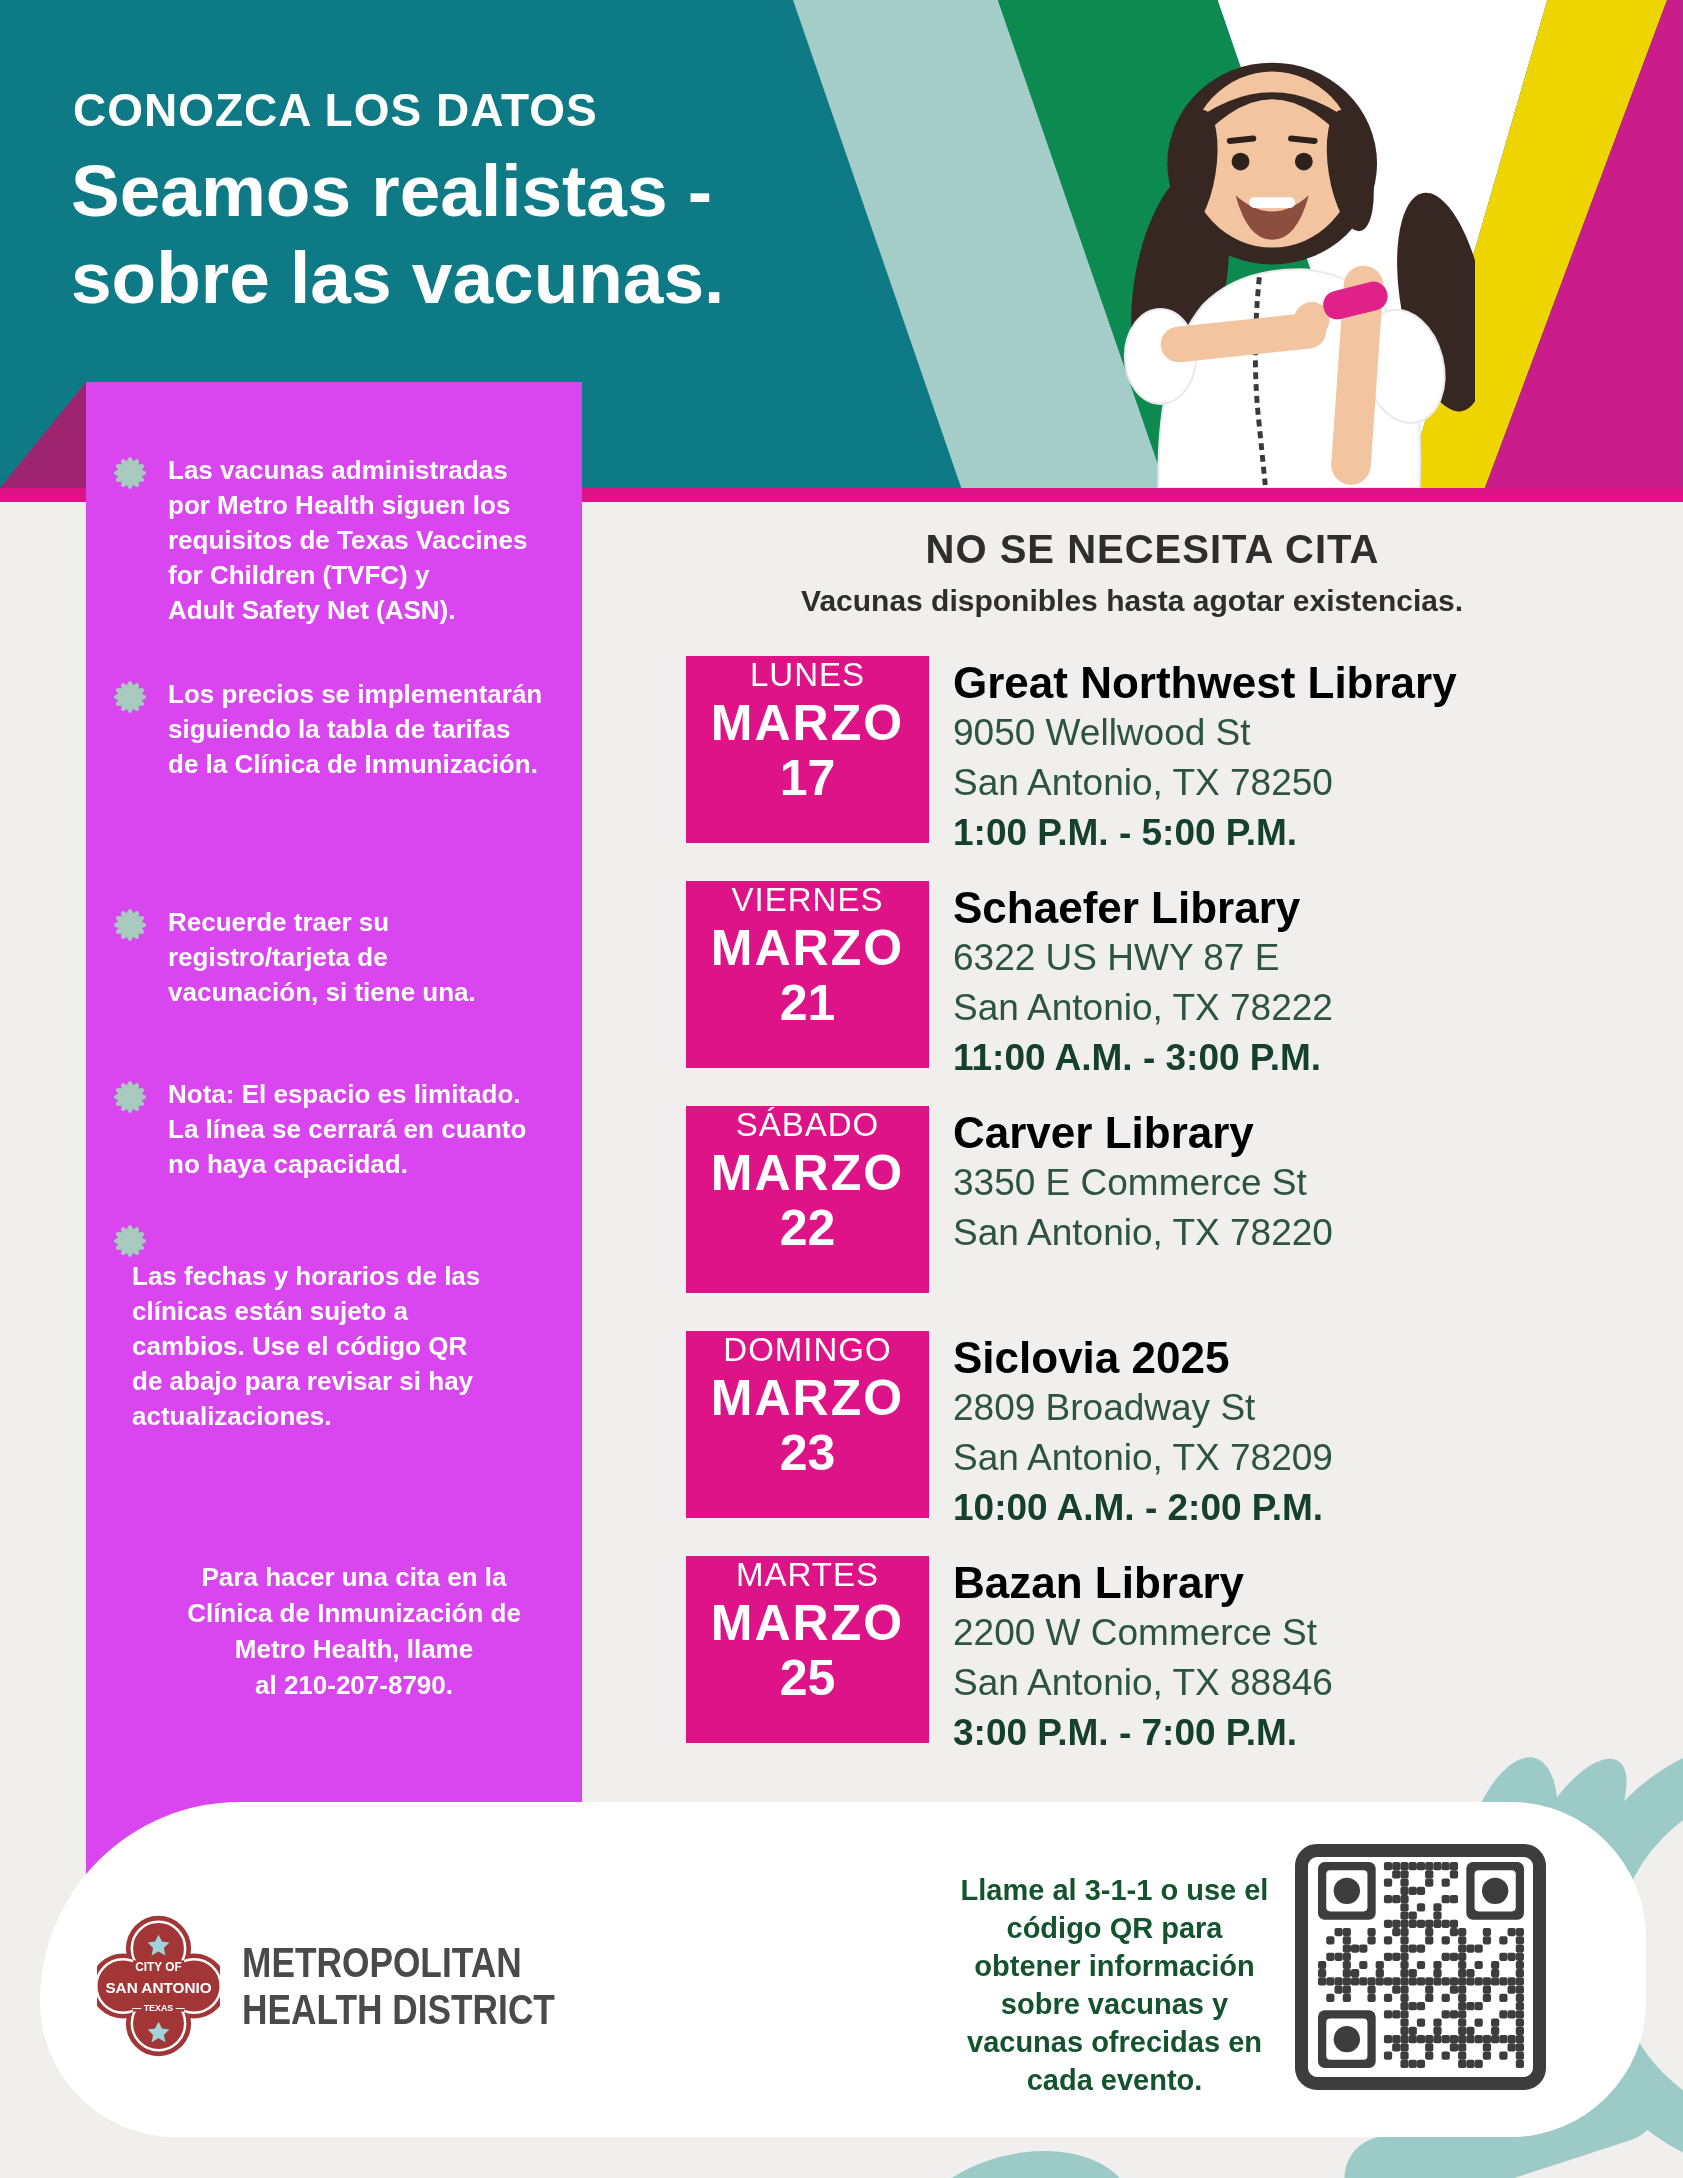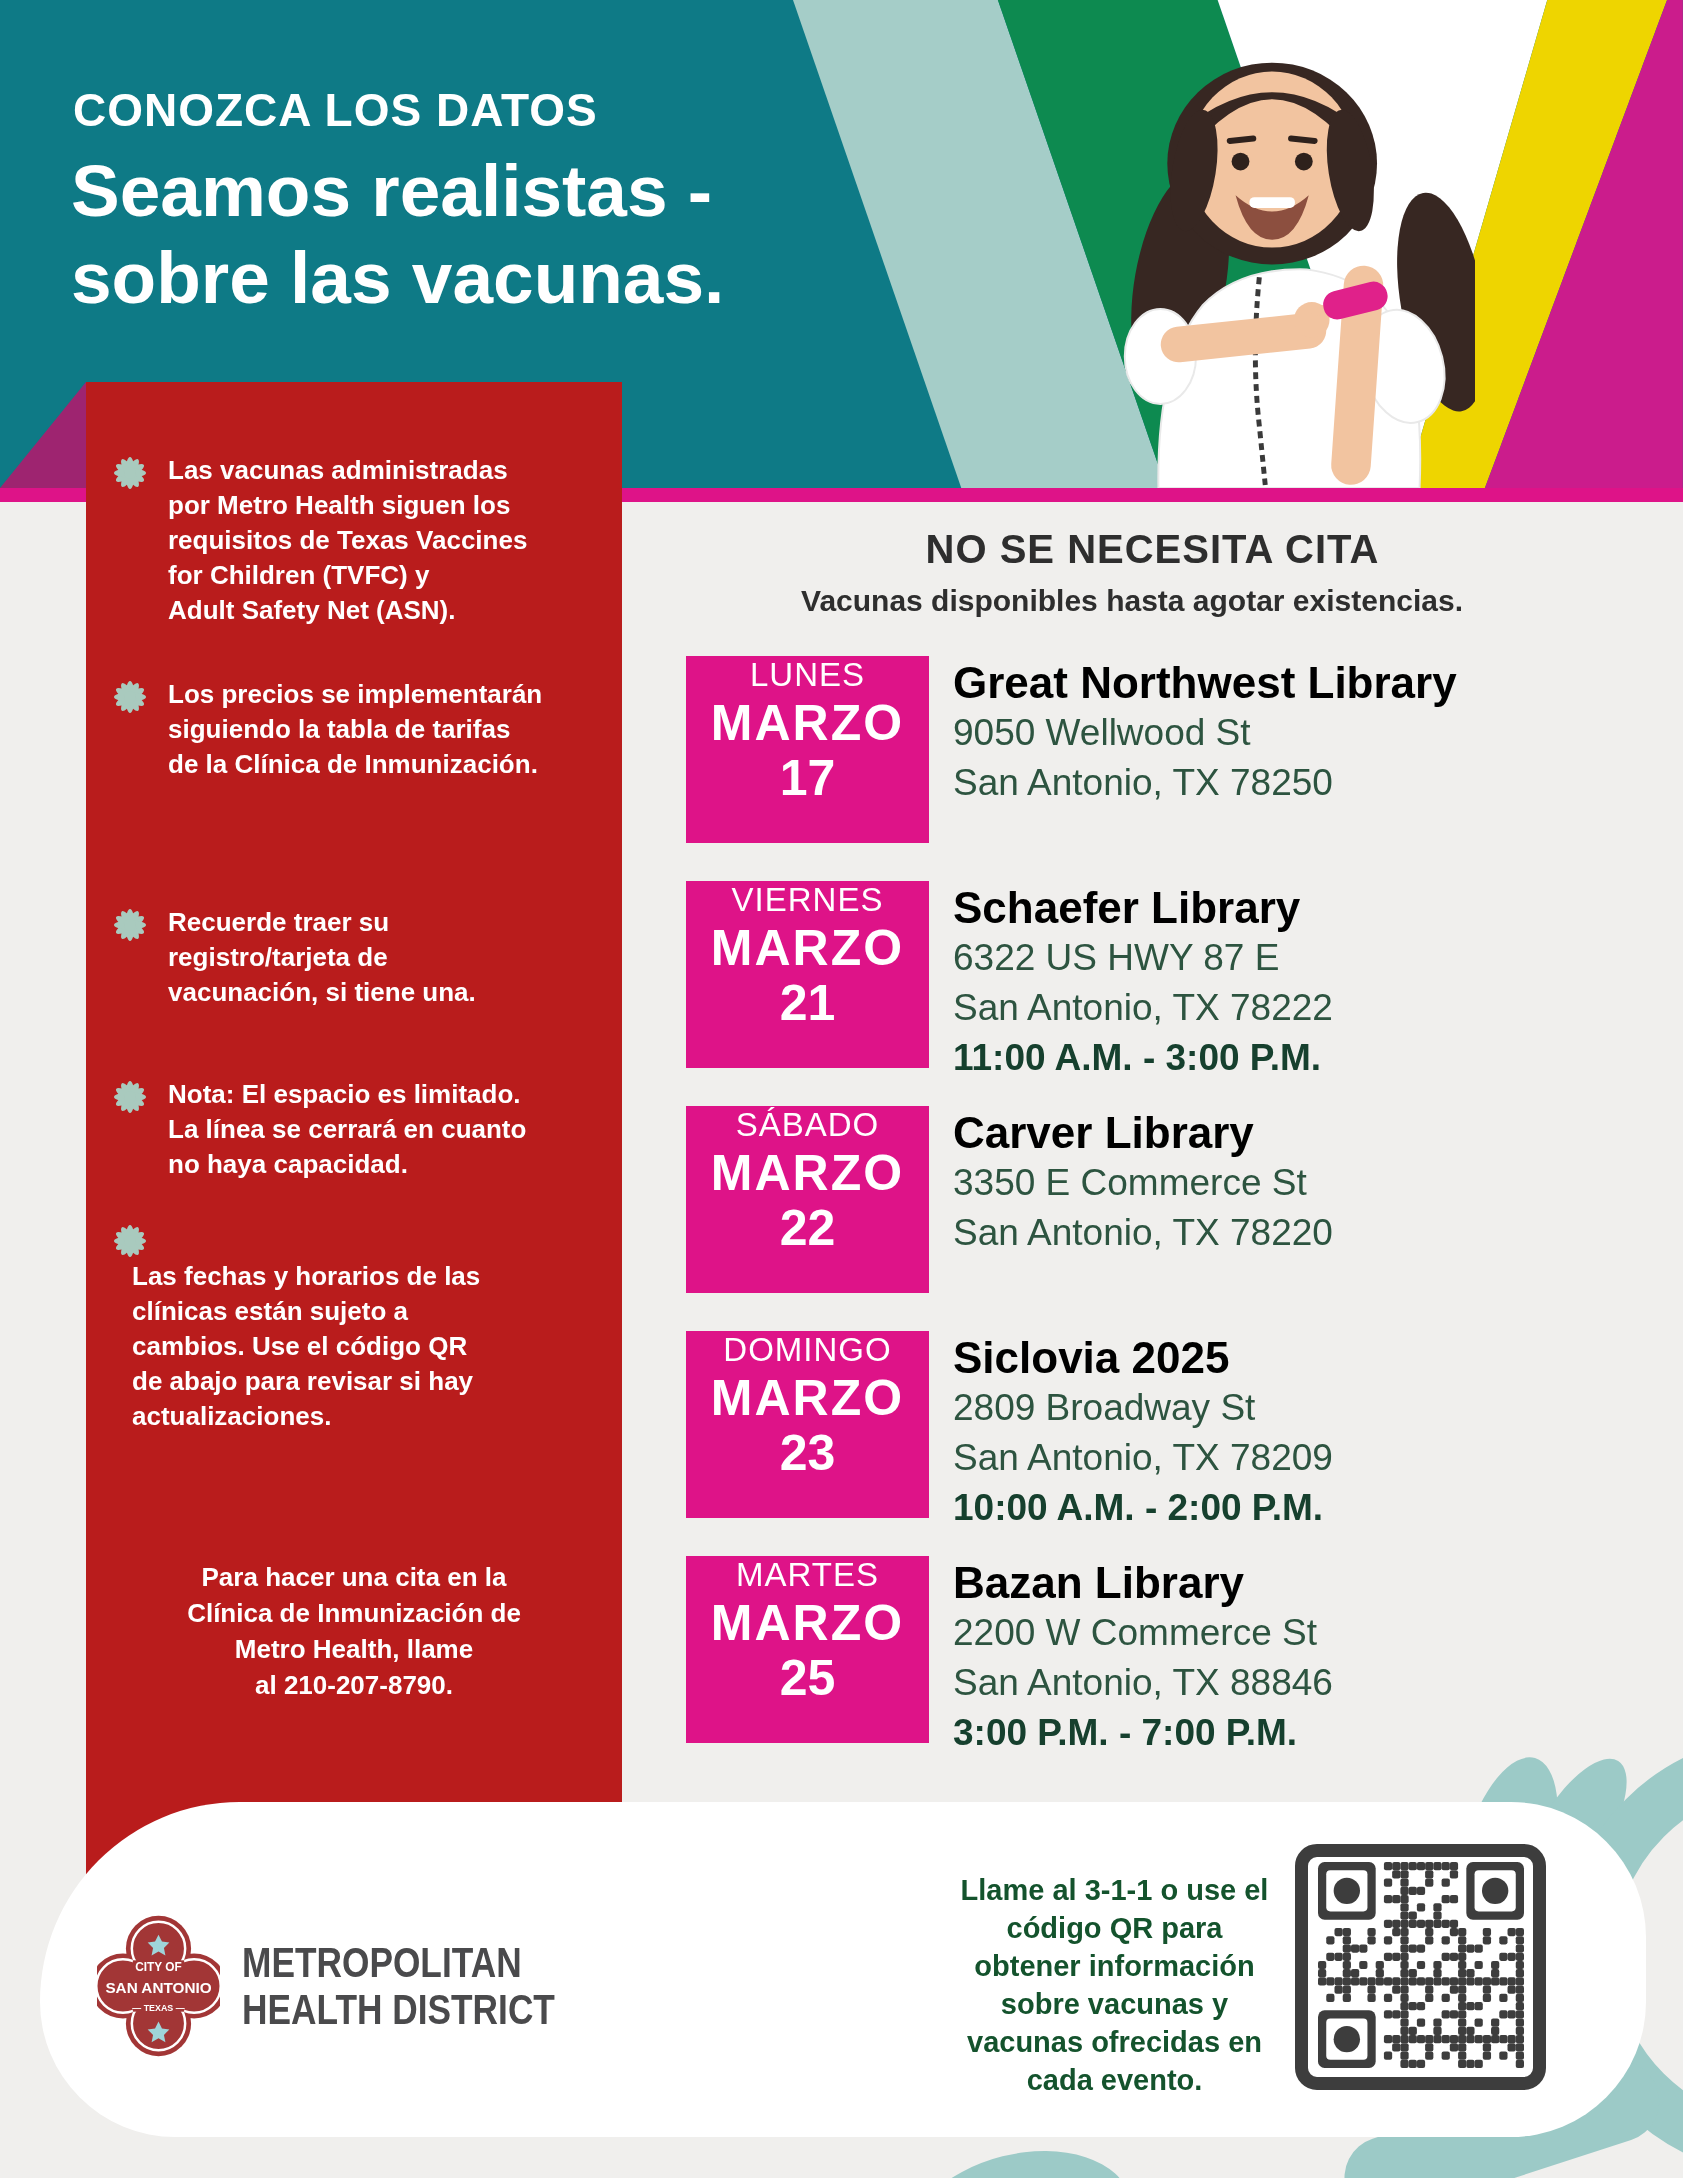--- a/index.html
+++ b/index.html
@@ -17,22 +17,22 @@
   }
   .headline{
     position:absolute;left:71px;top:147px;color:#ffffff;
     font-size:73px;font-weight:bold;line-height:87px;white-space:pre-line;
   }
   .pink-strip{position:absolute;left:0;top:488px;width:1683px;height:14px;background:#de1388;z-index:4;}
   
   .girl{position:absolute;left:1010px;top:30px;width:465px;height:458px;z-index:3;}
   
   .sidebar{
-    position:absolute;left:86px;top:382px;width:536px;height:1534px;
-    background:#b91c1c;z-index:5;
+    position:absolute;left:86px;top:382px;width:496px;height:1534px;
+    background:#d946ef;z-index:5;
   }
   .fold{
     position:absolute;left:0;top:382px;width:86px;height:106px;background:#9e2470;
     clip-path:polygon(100% 0,100% 100%,0 100%);z-index:5;
   }
   .bullet{position:absolute;left:26px;display:flex;align-items:flex-start;}
   .bullet-icon{flex:0 0 36px;margin-top:2px;}
   .bullet-text{
     margin-left:20px;color:#ffffff;font-size:26px;font-weight:bold;
     line-height:35px;white-space:pre-line;width:426px;
@@ -220,20 +220,21 @@
       <div class="event-row">
         <div class="date-card">
           <div class="date-day">LUNES</div>
           <div class="date-month">MARZO</div>
           <div class="date-num">17</div>
         </div>
         <div class="event-info">
           <div class="ev-title">Great Northwest Library</div>
           <div class="ev-addr">9050 Wellwood St</div>
           <div class="ev-addr">San Antonio, TX 78250</div>
+          <div class="ev-time">1:00 P.M. - 5:00 P.M.</div>
         </div>
       </div>
       <div class="event-row">
         <div class="date-card">
           <div class="date-day">VIERNES</div>
           <div class="date-month">MARZO</div>
           <div class="date-num">21</div>
         </div>
         <div class="event-info">
           <div class="ev-title">Schaefer Library</div>

